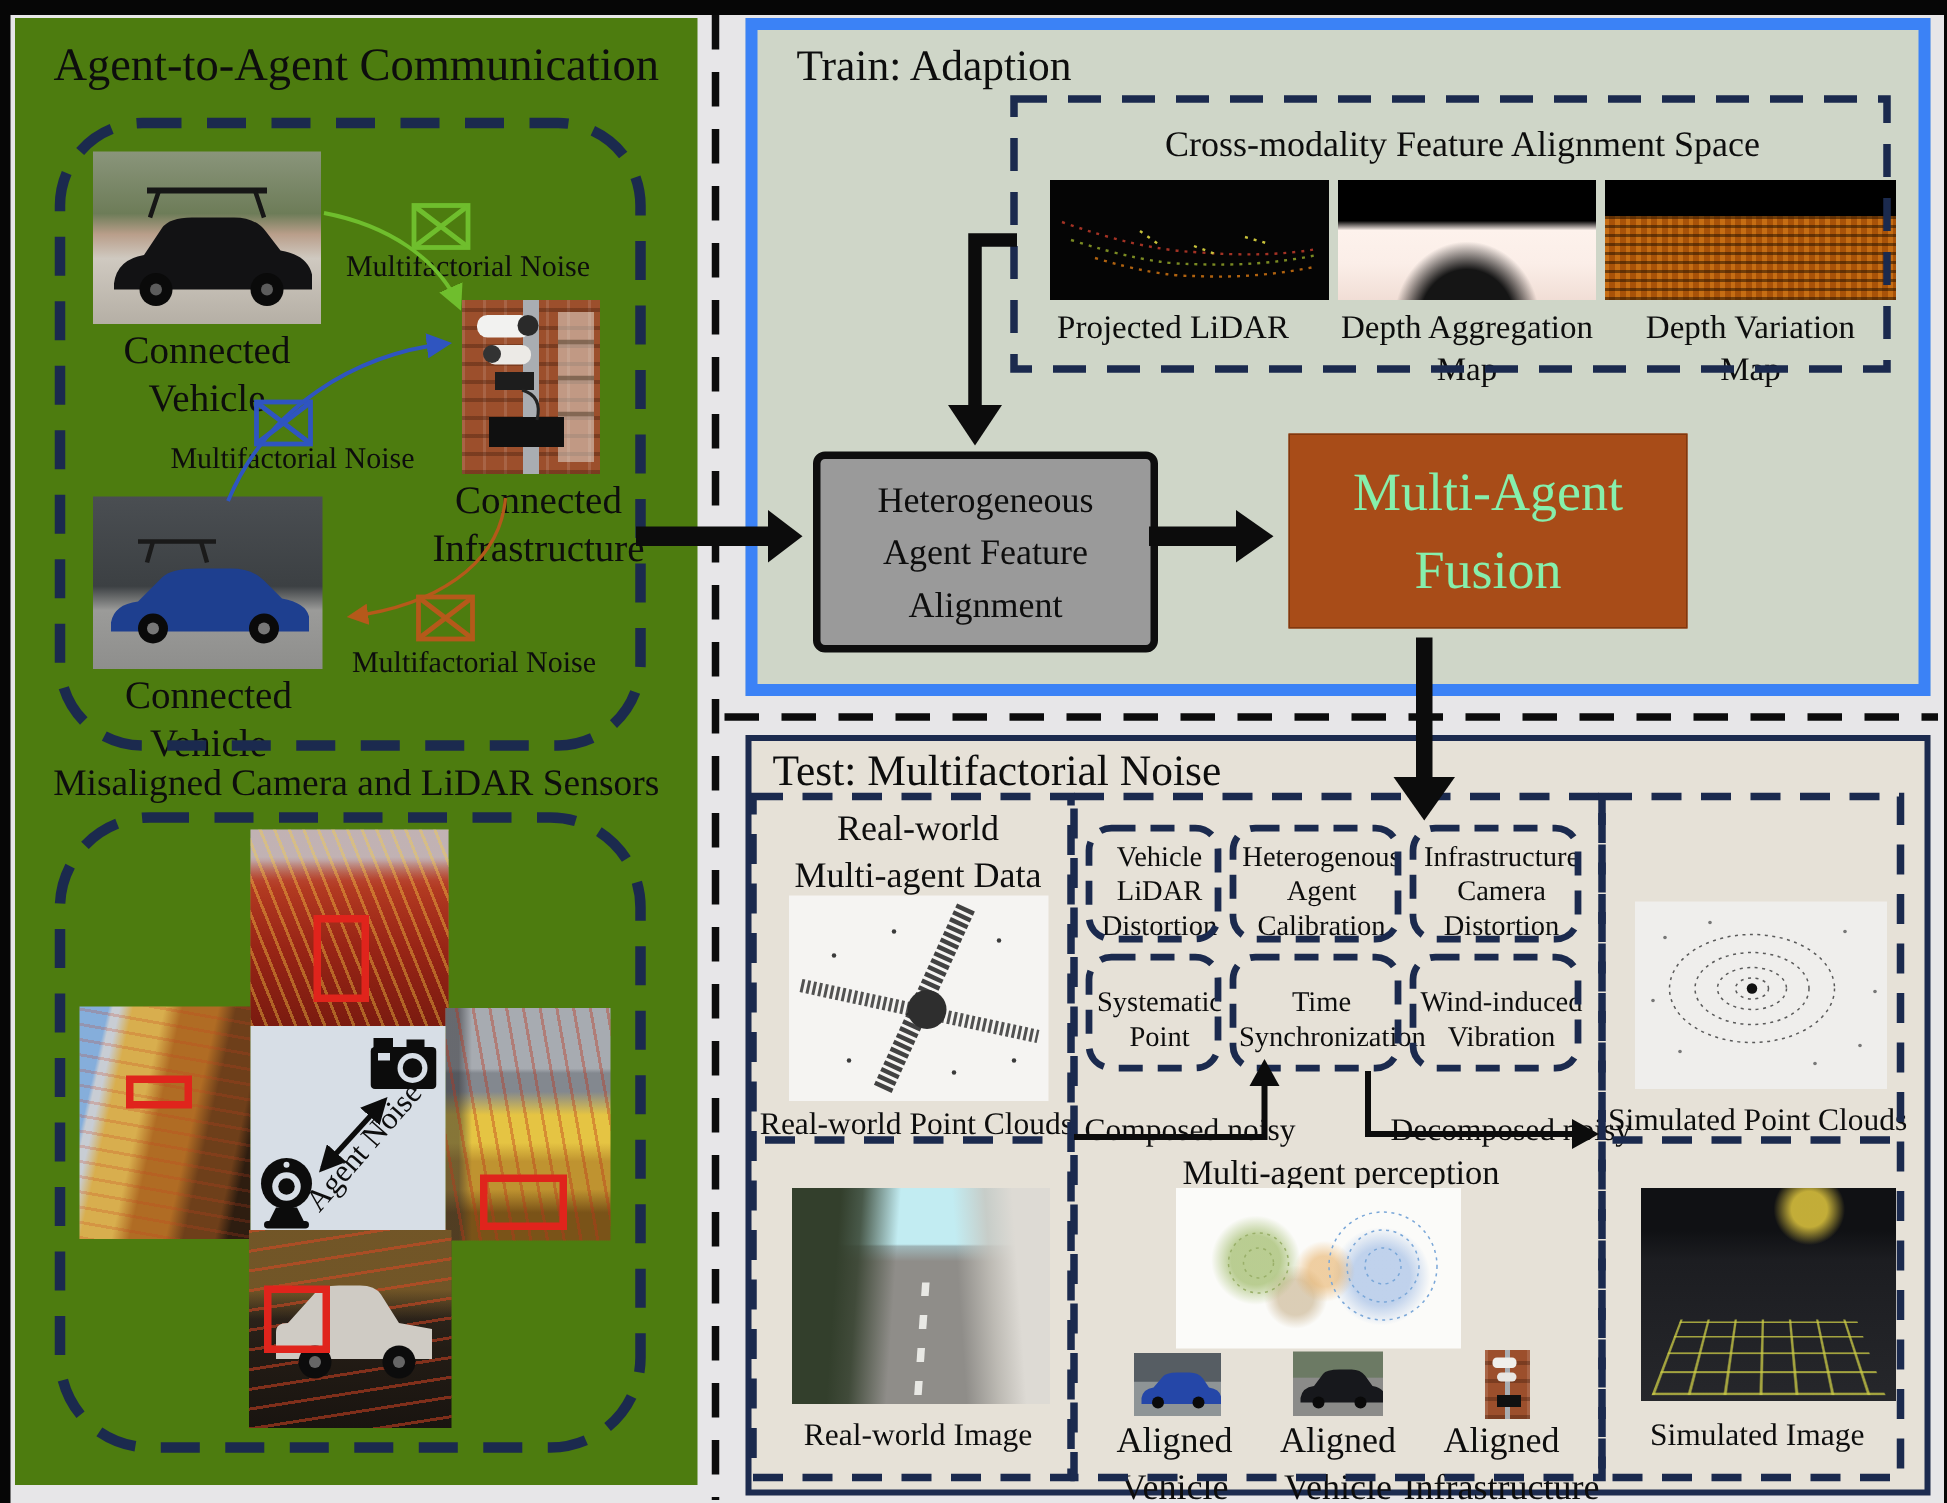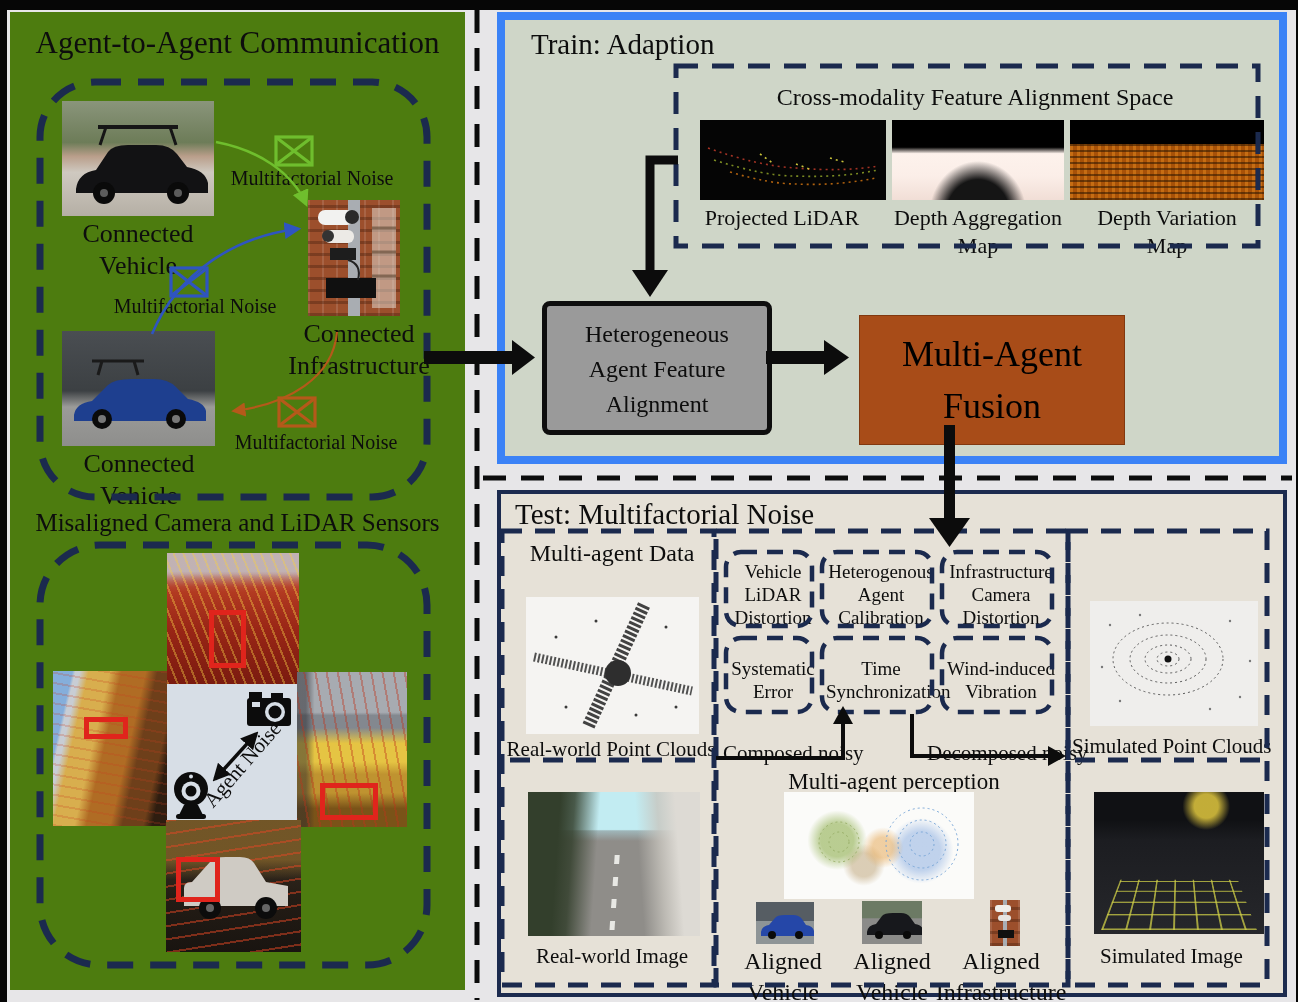--- a/index.html
+++ b/index.html
@@ -14,22 +14,22 @@
   .cap{position:absolute;text-align:center;line-height:1.22;}
   .nowrap{white-space:nowrap;}
   .photo{position:absolute;overflow:hidden;}
   .photo svg{position:absolute;left:0;top:0;}
   .redbox{position:absolute;border:5px solid #e0241c;box-sizing:border-box;}
   .t31{font-size:31px;} .t29{font-size:29px;} .t26{font-size:26px;line-height:32px;}
   .t25{font-size:25px;} .t24{font-size:24px;line-height:31px;} .t23{font-size:23px;}
   .t22{font-size:22px;line-height:28px;} .t21{font-size:21px;} .t20{font-size:20px;} .t19{font-size:19px;line-height:23px;}
   #hafa-box{left:37px;top:281px;width:230px;height:134px;background:#9a9a9a;border:5px solid #0e0e0e;
             border-radius:8px;text-align:center;font-size:24px;line-height:35px;padding-top:11px;box-sizing:border-box;}
-  #fusion-box{left:354px;top:295px;width:266px;height:130px;background:#a84c18;border:1px solid #81380f;
-              color:#000000;text-align:center;font-size:36px;line-height:52px;padding-top:12px;box-sizing:border-box;}
+  #fusion-box{left:354px;top:269px;width:266px;height:130px;background:#a84c18;border:1px solid #81380f;
+              color:#86efac;text-align:center;font-size:36px;line-height:52px;padding-top:12px;box-sizing:border-box;}
   .factor{position:absolute;text-align:center;}
   .overlay{position:absolute;left:0;top:0;width:1298px;height:1002px;pointer-events:none;z-index:60;}
   .center-area{position:absolute;left:157px;top:672px;width:130px;height:136px;background:#d7dee6;}
   .rot-label{position:absolute;left:198px;top:780px;font-size:21px;transform:rotate(-49deg);transform-origin:0 50%;white-space:nowrap;}
   
   #suv-photo{left:52px;top:89px;width:152px;height:115px;
     background:linear-gradient(180deg,#8a957b 0%,#6d7c58 36%,#b99e8a 48%,#cfc9c0 62%,#b5afa5 100%);}
   #sedan-photo{left:52px;top:319px;width:153px;height:115px;
     background:linear-gradient(180deg,#4a4e52 0%,#3c4043 52%,#9b9b99 66%,#8e8e8c 100%);}
   .brick{background-color:#9c4f2c;background-image:
@@ -253,20 +253,21 @@
     <div class="abs" id="fusion-box">
       <div>Multi-Agent</div>
       <div>Fusion</div>
     </div>
   </div>
 
   <div class="panel" id="test-panel">
     <div class="abs t29" style="left:14px;top:4px;">Test: Multifactorial Noise</div>
 
     <div class="cap t24" style="left:5px;top:44px;width:212px;">
+      <div>Real-world</div>
       <div class="nowrap">Multi-agent Data</div>
     </div>
     <div class="photo" id="real-pc">
       <svg width="173" height="137" viewBox="0 0 173 137">
         <line x1="118" y1="8" x2="62" y2="130" stroke="#1c1c1c" stroke-width="13" stroke-dasharray="3 2" opacity="0.82"></line>
         <line x1="8" y1="60" x2="166" y2="94" stroke="#242424" stroke-width="9" stroke-dasharray="2 2" opacity="0.78"></line>
         <circle cx="92" cy="76" r="13" fill="#2e2e2e"></circle>
         <g fill="#3a3a3a">
           <circle cx="30" cy="40" r="1.5"></circle>
             <circle cx="140" cy="30" r="1.5"></circle>
@@ -293,21 +294,21 @@
         <div>Agent</div>
         <div>Calibration</div>
     </div>
     <div class="factor t19" style="left:445px;top:66px;width:110px;">
       <div class="nowrap">Infrastructure</div>
         <div>Camera</div>
         <div>Distortion</div>
     </div>
     <div class="factor t19" style="left:229px;top:163px;width:86px;">
       <div class="nowrap">Systematic</div>
-        <div>Error</div>
+        <div>Point</div>
     </div>
     <div class="factor t19" style="left:325px;top:163px;width:110px;">
       <div>Time</div>
         <div class="nowrap">Synchronization</div>
     </div>
     <div class="factor t19" style="left:445px;top:163px;width:110px;">
       <div class="nowrap">Wind-induced</div>
         <div>Vibration</div>
     </div>
 

